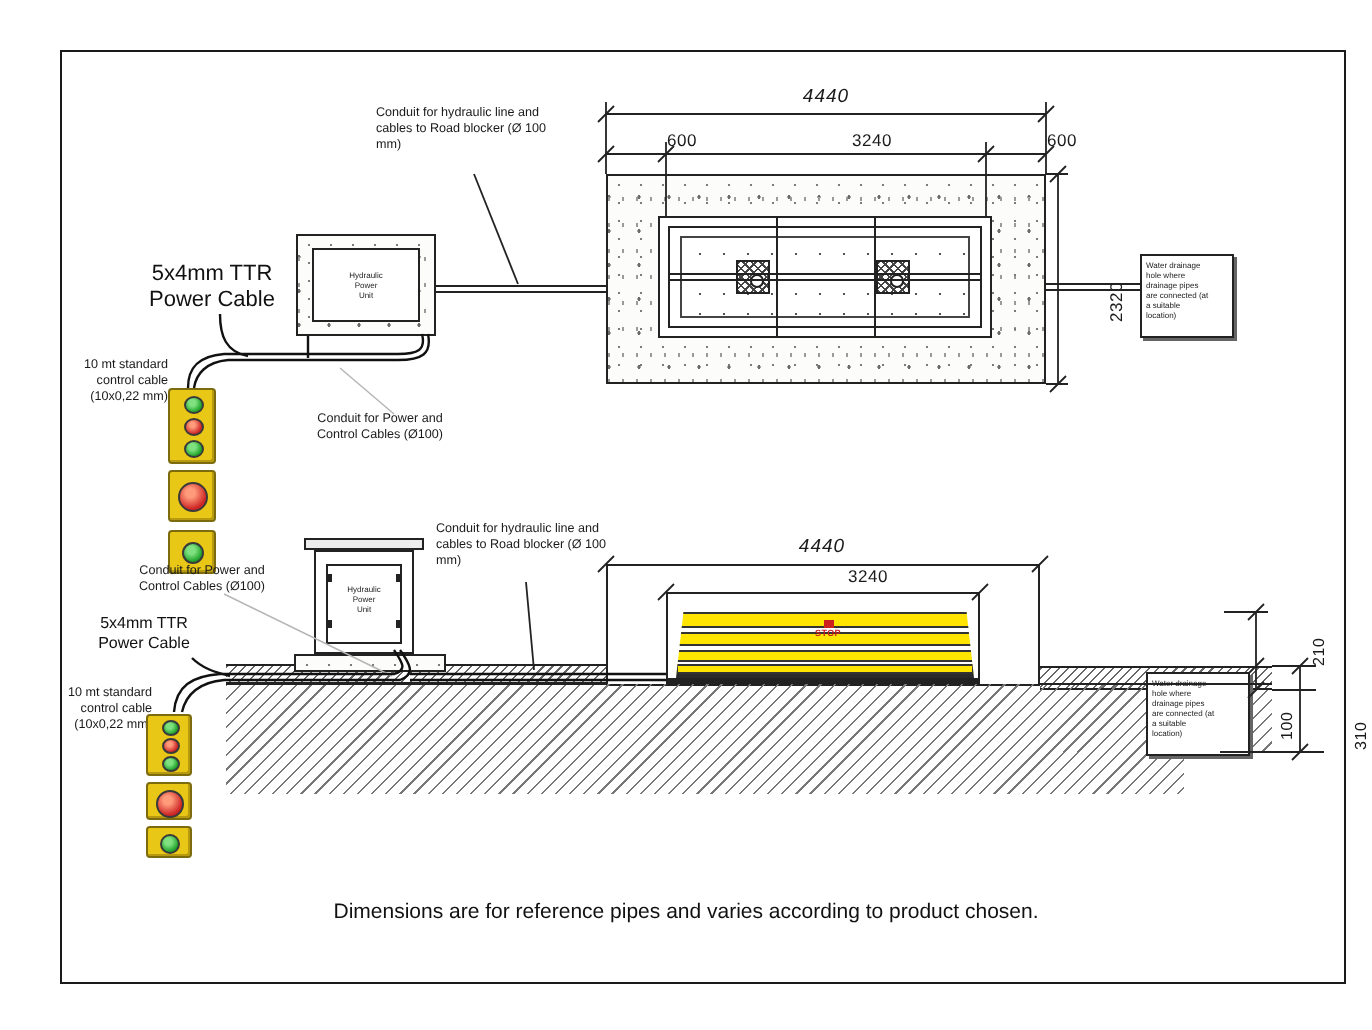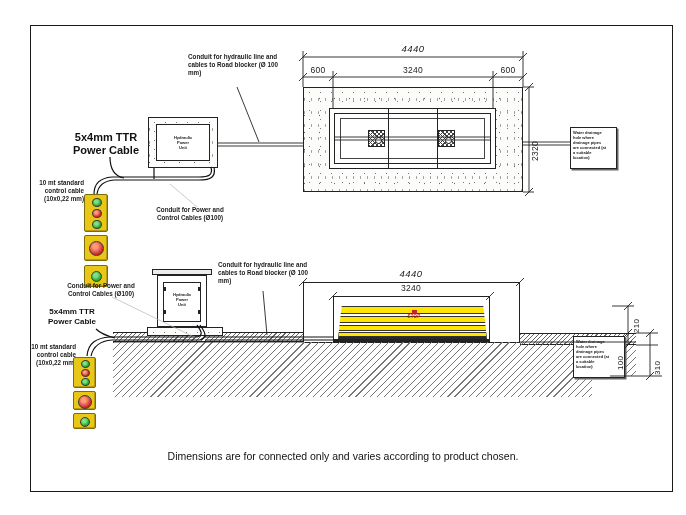--- a/index.html
+++ b/index.html
@@ -1,21 +1,21 @@
 <!DOCTYPE html>
 <html><head>
 <meta charset="utf-8">
 <style>
   html,body{margin:0;padding:0;background:#fff;}
   #canvas{
     position:relative;width:686px;height:515px;background:#fff;overflow:hidden;
     font-family:"Liberation Sans",sans-serif;color:#111;
   }
   .abs{position:absolute;}
-  .ml{white-space:pre-line;font-weight:bold;}
+  .ml{white-space:pre-line;}
   .ctr{text-align:center;}
   .rgt{text-align:right;}
   #frame-border{left:30px;top:25px;width:641px;height:465px;border:1.5px solid #1a1a1a;}
   
   .speckle{
     background-color:#fcfcfb;
     background-image:
       radial-gradient(#7a7a7a 0.6px, transparent 0.8px),
       radial-gradient(#9a9a9a 0.5px, transparent 0.7px),
       radial-gradient(#6a6a6a 0.7px, transparent 0.9px);
@@ -31,21 +31,21 @@
   .hatch{background:repeating-linear-gradient(135deg,#777 0 0.8px,transparent 0.8px 5px);}
   .hatch-dense{background:repeating-linear-gradient(135deg,#666 0 0.8px,transparent 0.8px 3.2px);}
   .crosshatch{
     background:
       repeating-linear-gradient(45deg,#444 0 0.8px,transparent 0.8px 3px),
       repeating-linear-gradient(135deg,#444 0 0.8px,transparent 0.8px 3px);
   }
   .b1{border:1px solid #222;box-sizing:border-box;}
   .bthin{border:0.5px solid #444;box-sizing:border-box;}
   .vtext{writing-mode:vertical-rl;transform:rotate(180deg);}
-  .dimtxt{font-size:8.5px;letter-spacing:0.3px;color:#1a1a1a;}
+  .dimtxt{font-size:8.5px;letter-spacing:0.3px;color:#1a1a1a;margin-left:23px;}
   .dimbig{font-size:9.5px;letter-spacing:0.5px;color:#1a1a1a;font-style:italic;}
   .lbl{font-size:6.3px;line-height:1.28;color:#1a1a1a;}
   .tiny{font-size:4px;line-height:1.25;color:#1a1a1a;}
   .notebox{background:#fff;border:1px solid #222;box-shadow:1.5px 1.5px 0 #666;box-sizing:border-box;padding:2px 2px;}
   .pendant{background:#e9c716;border:1px solid #7c6c0d;border-radius:2px;box-sizing:border-box;box-shadow:inset -1px -1px 0 #b79a10;}
   .btn{position:absolute;border-radius:50%;box-sizing:border-box;border:1.5px solid #3a3a3a;}
   .btn-green{background:radial-gradient(circle at 40% 35%, #7ee07e 0 25%, #1fa32a 70%);}
   .btn-red{background:radial-gradient(circle at 40% 35%, #ff9a7a 0 20%, #cc2424 70%);}
   .stripe{position:absolute;left:0;right:0;border:0.5px solid #333;box-sizing:border-box;}
   .cab{background:#fff;}
@@ -180,21 +180,21 @@
     <div class="btn btn-red" style="left:7px;top:11px;width:9px;height:8px;"></div>
     <div class="btn btn-green" style="left:7px;top:20px;width:9px;height:8px;"></div>
   </div>
   <div class="abs pendant" style="left:73px;top:391px;width:23px;height:19px;">
     <div class="btn btn-red" style="left:4px;top:2.5px;width:14px;height:14px;"></div>
   </div>
   <div class="abs pendant" style="left:73px;top:413px;width:23px;height:16px;">
     <div class="btn btn-green" style="left:6px;top:3px;width:10px;height:10px;"></div>
   </div>
 
-  <div class="abs ctr" id="footer-note" style="left:103px;top:450px;width:480px;">Dimensions are for connected only and varies according to product chosen.</div>
+  <div class="abs ctr" id="footer-note" style="left:103px;top:450px;width:480px;">Dimensions are for reference pipes and varies according to product chosen.</div>
 
   <svg class="overlay" width="686" height="515" viewBox="0 0 686 515">
     <g stroke="#222" stroke-width="0.9" fill="none">
 
       <path d="M303,57 H523 M303,51 V87 M523,51 V87"></path>
       <path d="M299,61 L307,53 M519,61 L527,53"></path>
 
       <path d="M303,77 H523 M333,71 V109 M493,71 V109"></path>
       <path d="M299,81 L307,73 M329,81 L337,73 M489,81 L497,73 M519,81 L527,73"></path>
 

